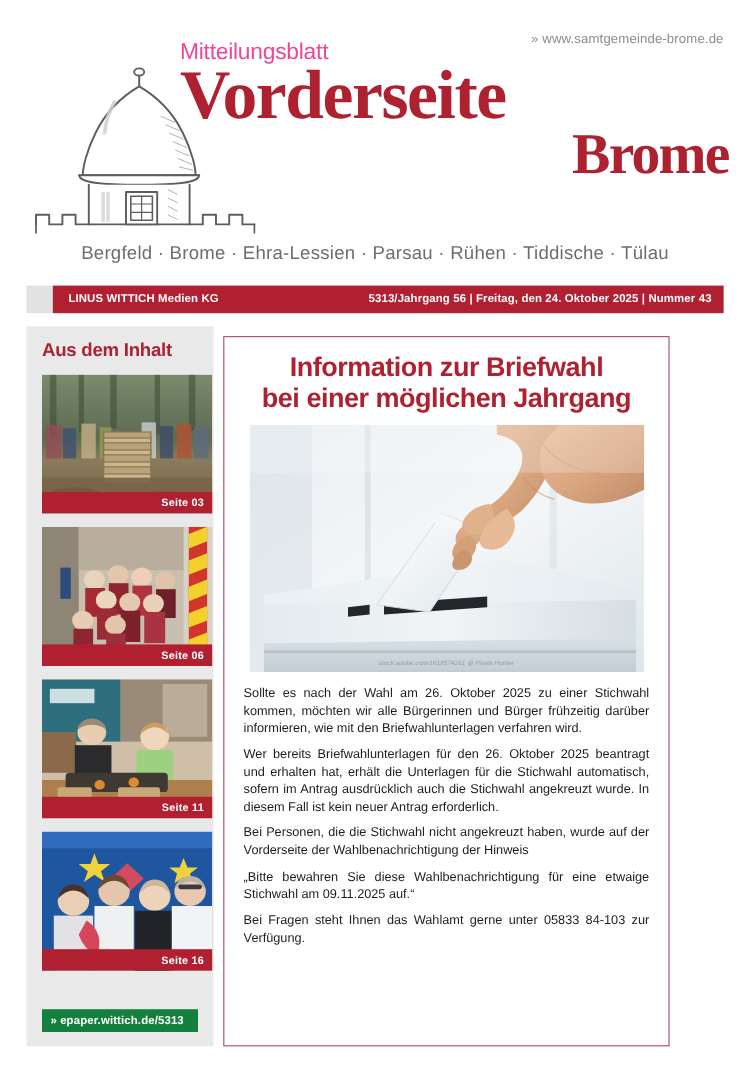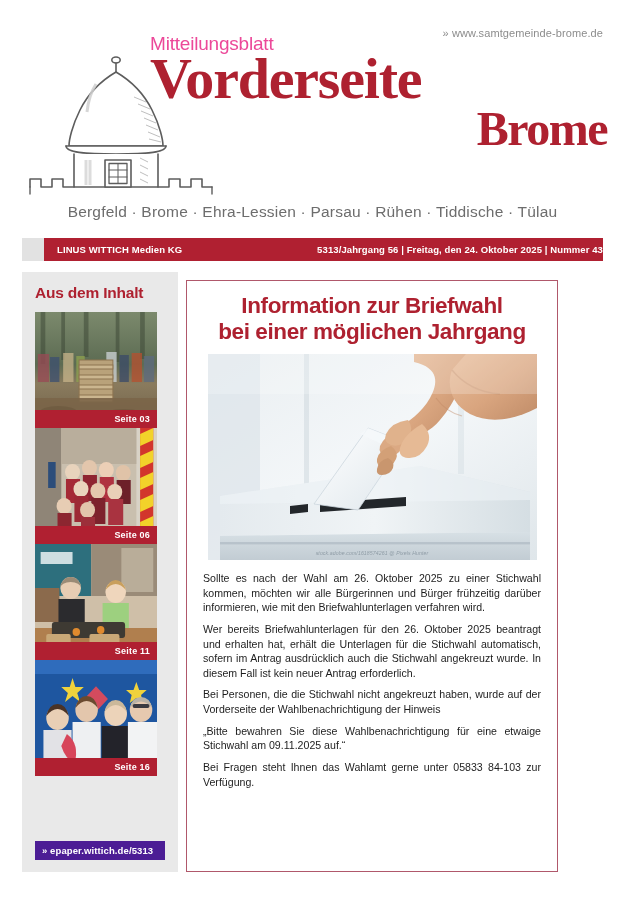--- a/index.html
+++ b/index.html
@@ -110,21 +110,21 @@
     background: #e2e2e2;
     flex: 0 0 22px;
   }
   .infobar-main {
     flex: 1;
     height: 23px;
     background: #B02031;
     display: flex;
     align-items: center;
     justify-content: space-between;
-    padding: 0 0 0 13px;
+    padding: 0 10px 0 13px;
     color: #ffffff;
     font-size: 9.5px;
     font-weight: 700;
     letter-spacing: 0.1px;
   }
 
   
   .content {
     position: absolute;
     left: 0;
@@ -147,22 +147,23 @@
   .sidebar-title {
     font-size: 15.5px;
     font-weight: 700;
     color: #AE2130;
     margin-bottom: 10px;
     letter-spacing: -0.2px;
   }
 
   .thumb {
     position: relative;
-    width: 122px;
+    width: 142px;
     height: 116px;
+    margin-bottom: 11px;
     overflow: hidden;
   }
   .thumb .photo {
     position: absolute;
     inset: 0;
   }
   .thumb .seite {
     position: absolute;
     left: 0; right: 0; bottom: 0;
     height: 18px;
@@ -174,21 +175,21 @@
     padding: 4px 7px 0 0;
     letter-spacing: 0.2px;
   }
 
   .epaper-bar {
     position: absolute;
     left: 13px;
     bottom: 12px;
     width: 130px;
     height: 19px;
-    background: #4c1d95;
+    background: #15803d;
     color: #ffffff;
     font-size: 9.5px;
     font-weight: 700;
     display: flex;
     align-items: center;
     padding-left: 7px;
     letter-spacing: 0.1px;
   }
 
   

